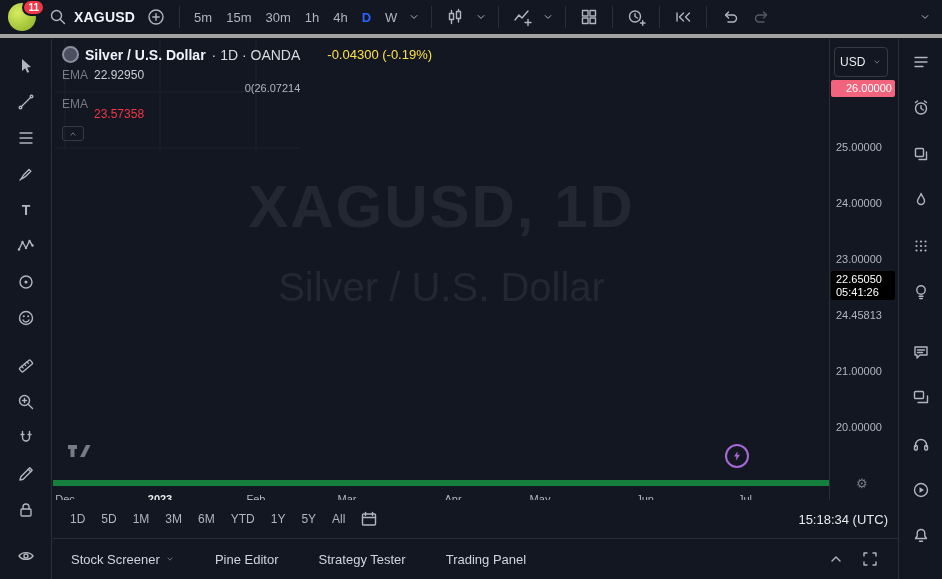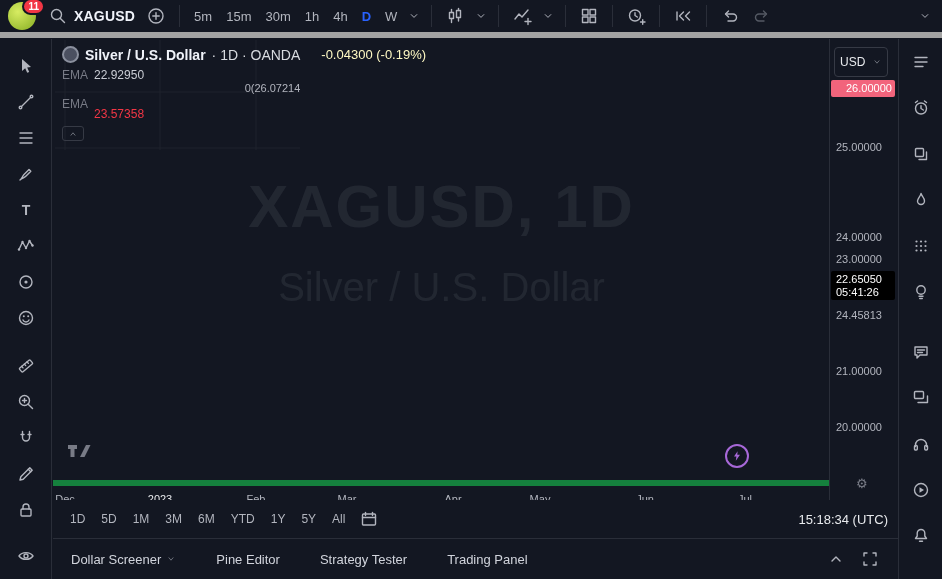--- a/index.html
+++ b/index.html
@@ -16,21 +16,21 @@
   
   svg.i { width:20px; height:20px; display:block; }
   svg.i14 { width:14px; height:14px; display:block; }
   .ic { stroke:#b2b5be; fill:none; stroke-width:1.4; stroke-linecap:round; stroke-linejoin:round; }
   .icf { fill:#b2b5be; stroke:none; }
   .dim .ic { stroke:#555a64; }
 
   
   .topbar {
     position:absolute; top:0; left:0; right:0; height:38px; z-index:6;
-    background:#131722; border-bottom:6px solid #a3a3a3;
+    background:#131722; border-bottom:4px solid #a3a3a3;
     display:flex; align-items:center; padding:0 8px; gap:2px;
   }
   .avatar-wrap { position:relative; width:34px; height:30px; display:flex; align-items:center; }
   .avatar { width:28px; height:28px; border-radius:50%;
     background:radial-gradient(circle at 35% 35%, #d7ec62, #86ad22); }
   .notif-badge { position:absolute; top:-3px; right:-3px; background:#f23645; color:#fff;
     font-size:10px; font-weight:700; border-radius:9px; padding:1px 4px; border:2px solid #131722; }
   .tbtn { height:28px; min-width:30px; display:flex; align-items:center; justify-content:center;
     gap:6px; border-radius:4px; padding:0 4px; }
   .symbol-text { font-size:14px; font-weight:700; color:#f0f3fa; letter-spacing:0.2px; }
@@ -68,51 +68,51 @@
   .watermark { position:absolute; left:55px; width:773px; top:172px; z-index:0;
     text-align:center; color:rgba(151,155,165,0.12); pointer-events:none; }
   .watermark .w1 { font-size:60px; font-weight:600; letter-spacing:2px; }
   .watermark .w2 { font-size:40px; margin-top:24px; }
 
   .legend { position:absolute; left:62px; top:46px; z-index:3; }
   .legend-row { display:flex; align-items:center; gap:6px; margin-bottom:5px; }
   .sym-ico { width:17px; height:17px; border-radius:50%; background:#4b5060; border:2px solid #8b909e; display:inline-block; }
   .legend-title { font-size:14px; font-weight:600; color:#f0f3fa; }
   .legend-meta { font-size:14px; color:#d8dbe0; }
-  .legend-change { font-size:13px; color:#fef9c3; margin-left:15px; }
+  .legend-change { font-size:13px; color:#fde047; margin-left:21px; }
   .ema-label { font-size:12px; color:#787b86; }
   .ema-val { font-size:12px; }
   .ema-val.gray { color:#c9ccd4; }
   .ema-val.red { color:#f23645;margin-top:20px; }
   .legend-collapse { width:22px; height:15px; border:1px solid #363a45; border-radius:3px;
     display:flex; align-items:center; justify-content:center; margin-top:2px; }
 
   .usd-select { position:absolute; left:834px; top:47px; width:54px; height:30px; z-index:7;
     border:1px solid #363a45; border-radius:4px; background:#131722;
     display:flex; align-items:center; justify-content:space-between; padding:0 5px;
     font-size:12px; color:#e8eaed; }
 
   
   .price-axis { position:absolute; left:829px; top:39px; width:69px; height:461px; z-index:4;
     background:#131722; border-left:1px solid #2a2e39; font-size:11px; color:#b2b5be; }
   .pa-label { position:absolute; left:6px; height:14px; line-height:14px; }
-  .pa-l0 { top:101px; } .pa-l1 { top:157px;margin-top:34px; } .pa-l2 { top:213px; }
+  .pa-l0 { top:101px; } .pa-l1 { top:157px; } .pa-l2 { top:213px; }
   .pa-l3 { top:269px; } .pa-l4 { top:325px; } .pa-l5 { top:381px; }
   .pa-badge { position:absolute; left:1px; right:3px; top:41px; height:17px; line-height:17px;
     background:#f2647c; color:#fff; text-align:left; padding-left:15px; border-radius:2px; }
   .pa-current { position:absolute; left:1px; right:3px; top:232px; height:29px;
     background:#000000; color:#fff; border-radius:2px; text-align:left; padding:2px 0 0 5px;
     line-height:13px; }
   .pa-gear { position:absolute; left:26px; top:437px; font-size:13px; color:#787b86; cursor:pointer; }
 
   
   .time-axis { position:absolute; left:53px; top:480px; width:776px; height:30px; z-index:3;
     border-top:6px solid #15803d; background:#131722; font-size:11px; color:#b2b5be; }
   .time-axis span { position:absolute; top:7px; transform:translateX(-50%); }
-  .tx0 { left:12px; } .tx1 { left:107px; color:#e8eaed; font-weight:400; }
+  .tx0 { left:12px; } .tx1 { left:107px; color:#e8eaed; font-weight:700; }
   .tx2 { left:203px; } .tx3 { left:294px; } .tx4 { left:400px; }
   .tx5 { left:487px; } .tx6 { left:592px; } .tx7 { left:692px; }
 
   
   .range-bar { position:absolute; left:53px; top:500px; height:38px; right:44px; z-index:3;
     background:#131722; display:flex; align-items:center; padding:0 10px; gap:2px; }
   .range-btn { color:#b2b5be; font-size:12px; padding:4px 7px; border-radius:4px; }
   .clock { font-size:13px; color:#e8eaed; }
 
   
@@ -861,21 +861,21 @@
         <line class="ic" x1="13.5" y1="3.5" x2="13.5" y2="6.5"></line>
       <line class="ic" x1="3.5" y1="8.5" x2="16.5" y2="8.5"></line>
     </svg>
   </button>
   <div class="grow"></div>
   <span class="clock">15:18:34 (UTC)</span>
 </div>
 
 <footer class="footer">
   <button class="footer-tab">
-    <span>Dollar Screener</span>
+    <span>Stock Screener</span>
     <svg width="10" height="8" viewBox="0 0 20 20">
         <polyline class="ic" points="5,7 10,13 15,7"></polyline>
       </svg>
   </button>
   <button class="footer-tab">
     <span>Pine Editor</span>
   </button>
   <button class="footer-tab">
     <span>Strategy Tester</span>
   </button>

